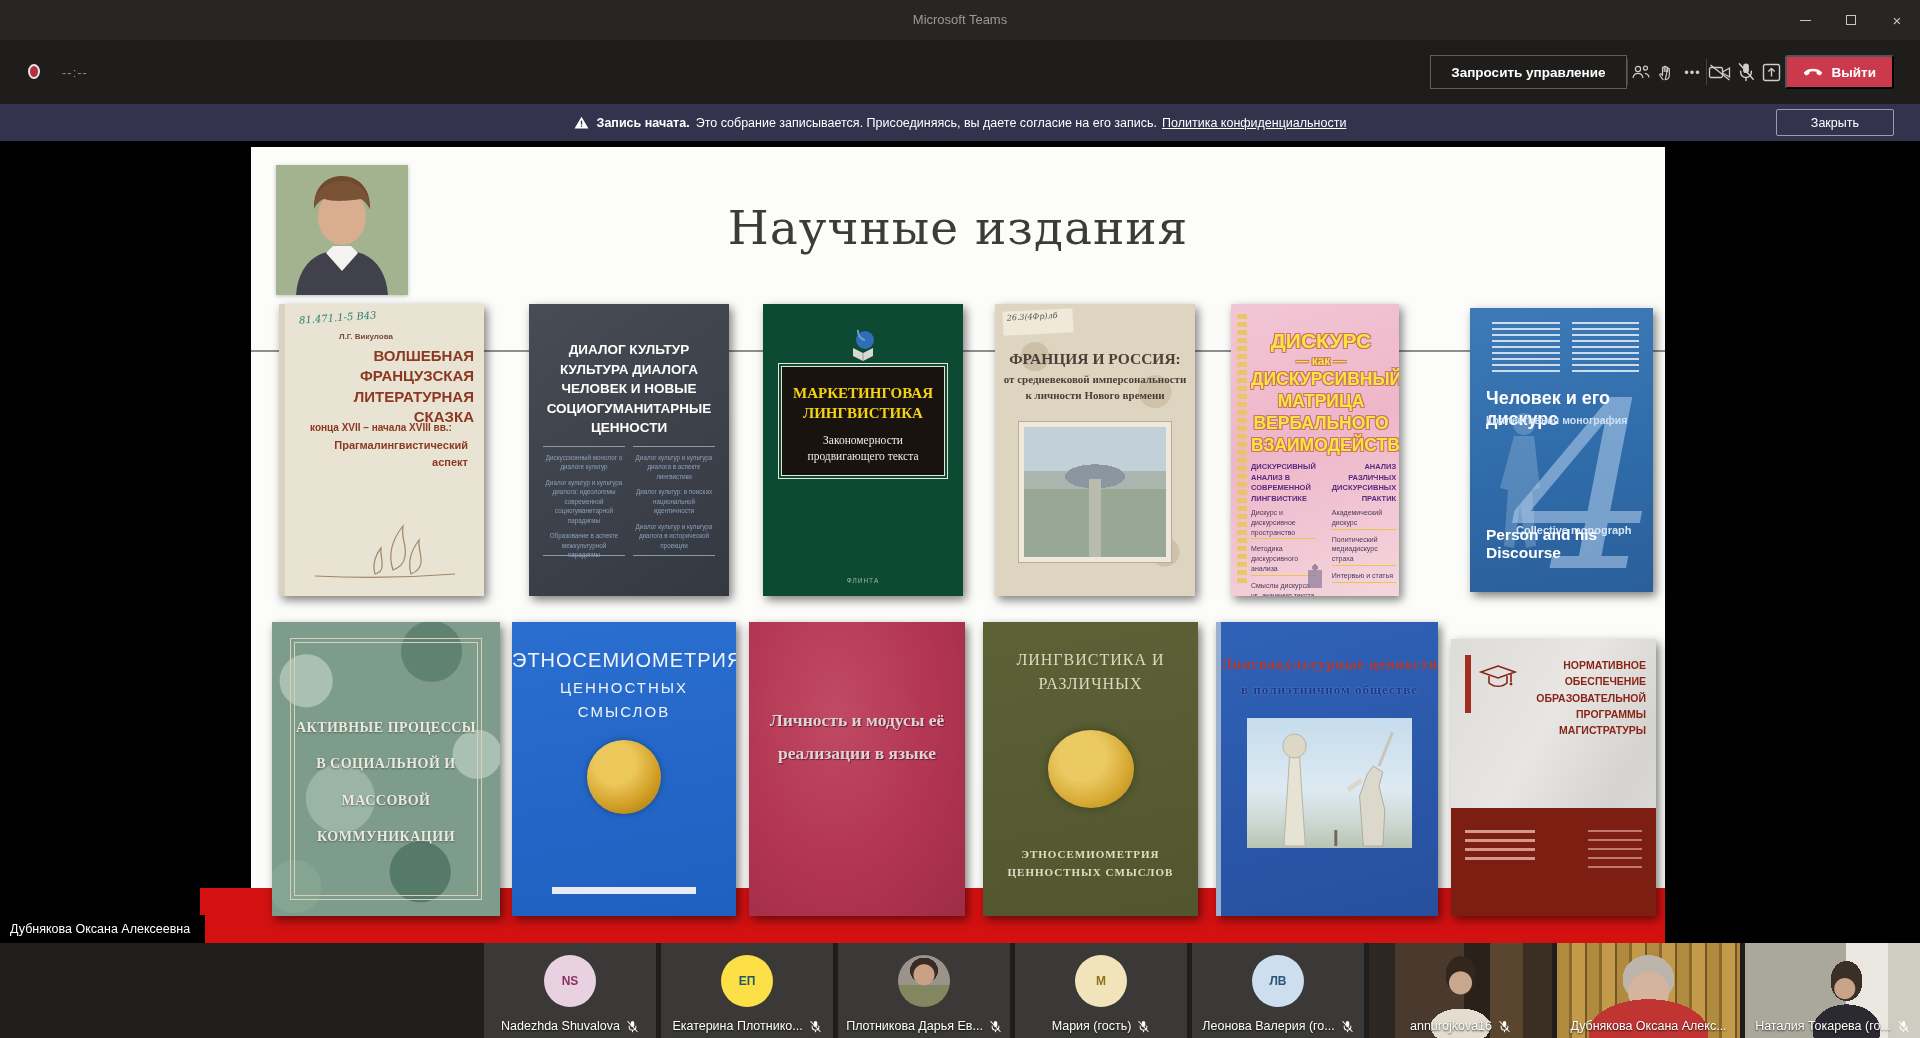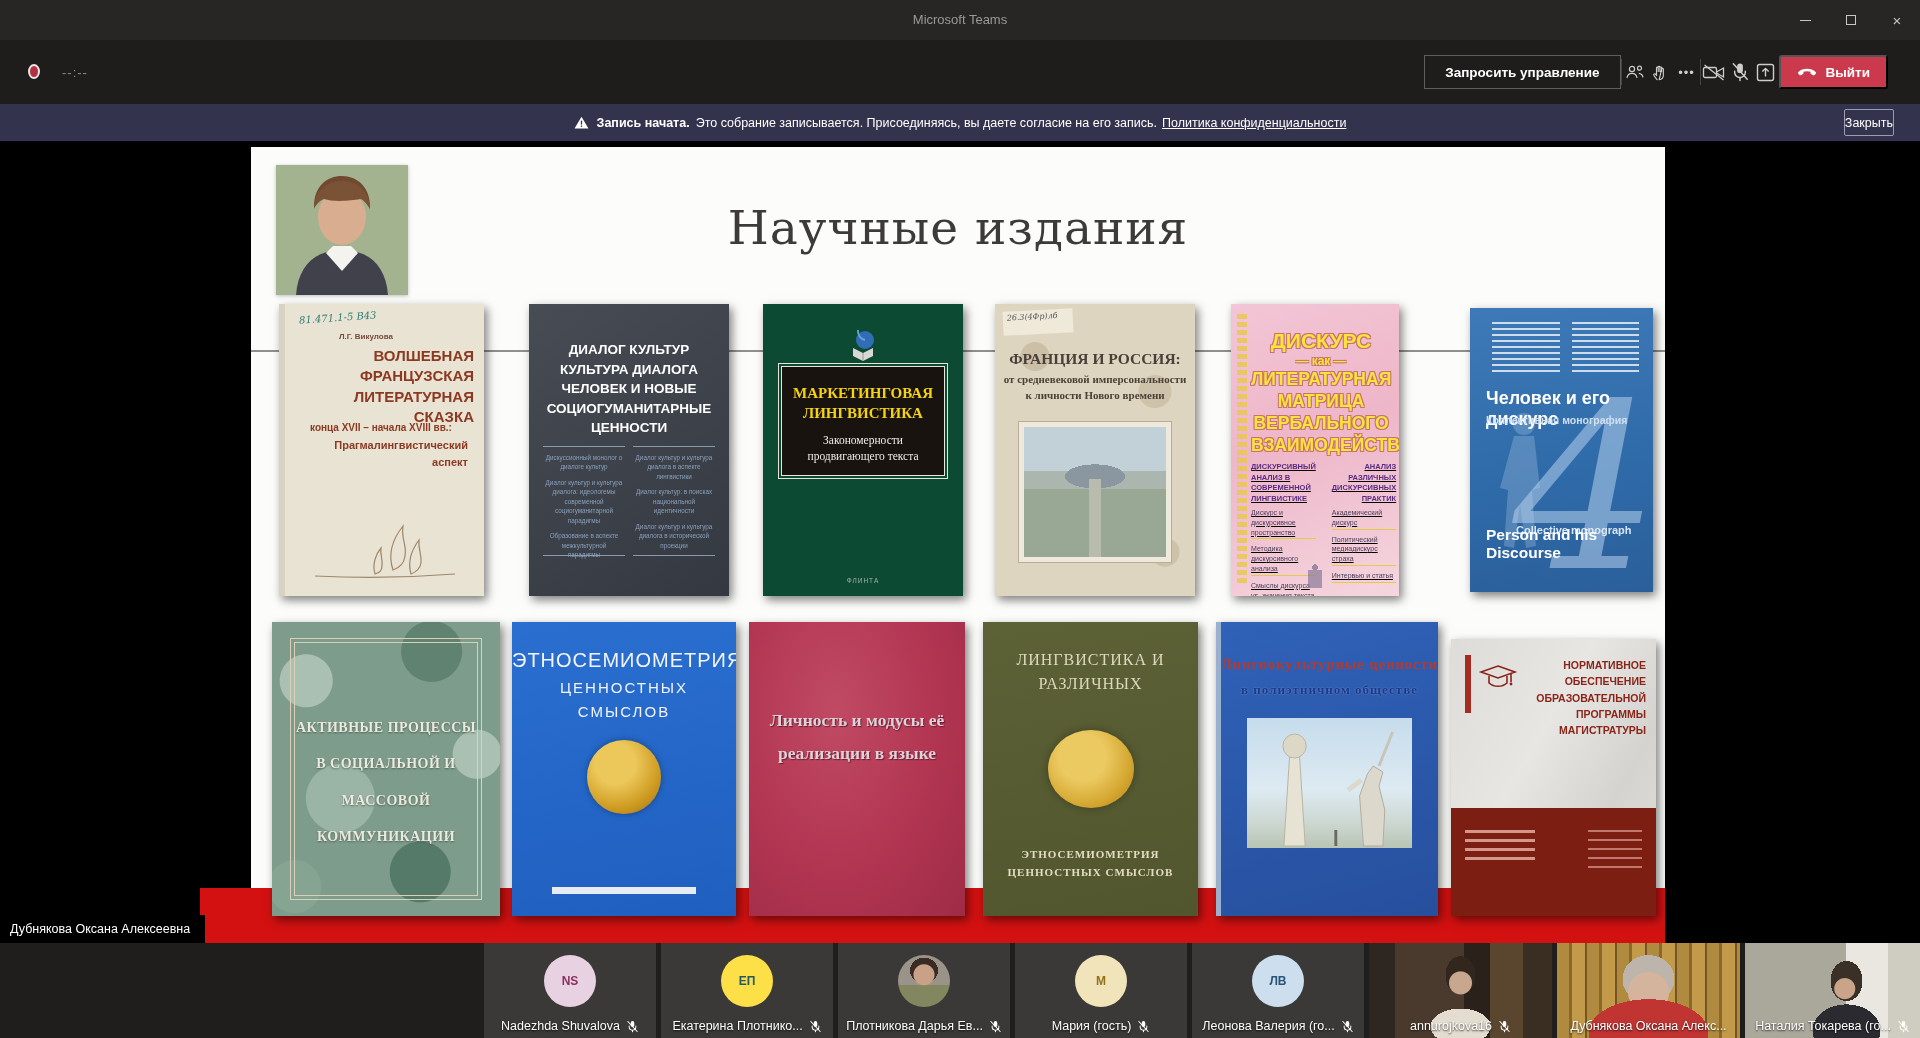--- a/index.html
+++ b/index.html
@@ -13,32 +13,32 @@
   .titlebar { position:absolute; left:0; top:0; width:1920px; height:40px; background:#272625; }
   .titlebar .wtitle { position:absolute; left:0; right:0; top:0; height:40px; line-height:40px; text-align:center; color:#9b9997; font-size:13px; }
   .wincontrols { position:absolute; right:0; top:0; height:40px; display:flex; }
   .wc { width:46px; height:40px; display:flex; align-items:center; justify-content:center; color:#c8c6c4; font-size:15px; }
   .wc .minbar { width:11px; height:1px; background:#c8c6c4; }
   .wc .maxbox { width:10px; height:10px; border:1px solid #c8c6c4; }
   
   .toolbar { position:absolute; left:0; top:40px; width:1920px; height:64px; background:#1e1d1c; }
   .recdot { position:absolute; left:28px; top:24px; width:12px; height:15px; border-radius:50%; background:#b62e42; border:2px solid #e8e6e4; }
   .timer { position:absolute; left:62px; top:25px; color:#8d8b89; font-size:13px; letter-spacing:1px; }
-  .tb-right { position:absolute; right:32px; top:0; height:64px; display:flex; align-items:center; }
+  .tb-right { position:absolute; right:26px; top:0; height:64px; display:flex; align-items:center; }
   .btn-request { height:34px; padding:0 20px; background:#1e1d1c; border:1px solid #605e5c; color:#fff; font-size:13.5px; font-weight:bold; display:flex; align-items:center; font-family:"Liberation Sans",sans-serif; }
   .tb-sep { width:1px; height:26px; background:#454442; }
   .tbicon { width:26px; height:26px; display:flex; align-items:center; justify-content:center; color:#cfcdcb; }
   .tbicon.ellipsis { font-size:13px; letter-spacing:1px; color:#cfcdcb; }
   .btn-leave { height:34px; padding:0 16px; background:#cb3a4c; border-radius:3px; color:#fff; font-size:13.5px; font-weight:bold; display:flex; align-items:center; gap:9px; }
   
   .banner { position:absolute; left:0; top:104px; width:1920px; height:37px; background:#33334d; display:flex; align-items:center; justify-content:center; color:#fff; font-size:12.5px; }
   .banner .warn { margin-right:8px; display:flex; align-items:center; }
   .banner b { margin-right:6px; }
   .banner .lnk { text-decoration:underline; margin-left:5px; color:#fff; }
-  .btn-close { position:absolute; right:26px; top:5px; height:27px; padding:0 0; background:transparent; border:1px solid #9b9bb1; color:#fff; font-size:12.5px; display:flex; align-items:center; border-radius:2px; }
+  .btn-close { position:absolute; right:26px; top:5px; height:27px; padding:0 34px; background:transparent; border:1px solid #9b9bb1; color:#fff; font-size:12.5px; display:flex; align-items:center; border-radius:2px; }
   
   .stage { position:absolute; left:0; top:141px; width:1920px; height:802px; background:#000; }
   .slide { position:absolute; left:251px; top:147px; width:1414px; height:796px; background:#fcfcfb; z-index:1; }
   .slide-line { position:absolute; left:251px; top:350px; width:1414px; height:2px; background:#8f8f8f; z-index:2; }
   .redband { position:absolute; left:200px; top:888px; width:1465px; height:55px; background:#d31111; z-index:2; }
   .presenter-label { position:absolute; left:0; top:915px; width:205px; height:28px; background:#000; color:#fff; font-size:12.5px; line-height:28px; padding-left:10px; z-index:6; white-space:nowrap; overflow:hidden; }
   .slide-title { position:absolute; left:251px; top:200px; width:1414px; text-align:center; font-family:"DejaVu Serif","Liberation Serif",serif; font-size:47px; color:#3d3b3a; z-index:2; letter-spacing:1px; }
   .slide-photo { position:absolute; left:276px; top:165px; width:132px; height:130px; z-index:2; box-shadow:0 1px 4px rgba(0,0,0,.25); }
   
   .book { position:absolute; z-index:3; box-shadow:3px 4px 9px rgba(0,0,0,.5); overflow:hidden; }
@@ -78,21 +78,21 @@
         background:
           radial-gradient(ellipse 30px 12px at 50% 38%, #8a96a0 0 100%, transparent 100%),
           linear-gradient(180deg,#c2d0d8 0 34%, #aab6ae 34% 48%, #98a894 48% 100%); }
   .b4 .engr::after { content:""; position:absolute; left:46%; top:40%; width:8%; height:60%; background:#b8bcae; }
   
   .b5 { left:1231px; top:304px; width:168px; height:292px; background:linear-gradient(160deg,#f2c6d6 0%,#eeb6c9 45%,#f4d6de 100%); }
   .b5 .spine { position:absolute; left:6px; top:10px; bottom:10px; width:10px; background:repeating-linear-gradient(180deg,#e8c84a 0 5px, rgba(0,0,0,0) 5px 8px); opacity:.8; }
   .b5 .t { position:absolute; left:20px; top:24px; right:8px; text-align:center; font-weight:bold; color:#ffe23e; line-height:1.25;
            text-shadow:1px 1px 0 #c4746a, -1px -1px 0 #c4746a, 1px -1px 0 #c4746a, -1px 1px 0 #c4746a; }
   .b5 .t .l0 { font-size:21px; } .b5 .t .l1 { font-size:12px; } .b5 .t .lg { font-size:17.5px; }
-  .b5 .cols { position:absolute; left:20px; top:158px; right:24px; display:flex; gap:16px;text-decoration:underline; }
+  .b5 .cols { position:absolute; left:20px; top:158px; right:24px; display:flex; gap:16px; }
   .b5 .col { flex:1; }
   .b5 .ch { color:#5a2a80; font-weight:bold; font-size:7.5px; line-height:1.4; text-align:left; margin-bottom:4px; }
   .b5 .col.r .ch { text-align:right; }
   .b5 .ci { color:#4a3a58; font-size:7px; line-height:1.4; margin-bottom:5px; border-bottom:1px solid #e8c84a; padding-bottom:1px; }
   .b5 .urss { position:absolute; left:50%; bottom:8px; transform:translateX(-50%); width:14px; height:26px; background:radial-gradient(circle at 50% 20%, #7a6a8a 0 3px, transparent 3px), linear-gradient(180deg, transparent 30%, #8a7a9a 30%); opacity:.7; }
   
   .b6 { left:1470px; top:308px; width:183px; height:284px; background:linear-gradient(170deg,#3f7ab8 0%,#2f6aa8 60%,#2a5f9a 100%); }
   .b6 .microcols { position:absolute; left:22px; top:14px; right:14px; height:54px; display:flex; gap:12px; }
   .b6 .mc { flex:1; background:repeating-linear-gradient(180deg, rgba(255,255,255,.75) 0 2px, transparent 2px 6px); }
   .b6 .num { position:absolute; right:-6px; top:66px; font-family:"DejaVu Serif",serif; font-size:230px; line-height:1; color:rgba(170,200,232,.6); font-style:italic; }
@@ -339,21 +339,21 @@
       <div>к личности Нового времени</div>
     </div>
     <div class="engr"></div>
   </div>
 
   <div class="book b5">
     <div class="spine"></div>
     <div class="t">
       <div class="l0">ДИСКУРС</div>
       <div class="l1">— как —</div>
-      <div class="lg">ЛИТЕРАТУРНАЯ</div>
+      <div class="lg">ДИСКУРСИВНЫЙ</div>
       <div class="lg">МАТРИЦА</div>
       <div class="lg">ВЕРБАЛЬНОГО</div>
       <div class="lg">ВЗАИМОДЕЙСТВИЯ</div>
     </div>
     <div class="cols">
       <div class="col">
         <div class="ch">ДИСКУРСИВНЫЙ АНАЛИЗ В СОВРЕМЕННОЙ ЛИНГВИСТИКЕ</div>
         <div class="ci">Дискурс и дискурсивное пространство</div>
         <div class="ci">Методика дискурсивного анализа</div>
         <div class="ci">Смыслы дискурса vs. значения текста</div>

